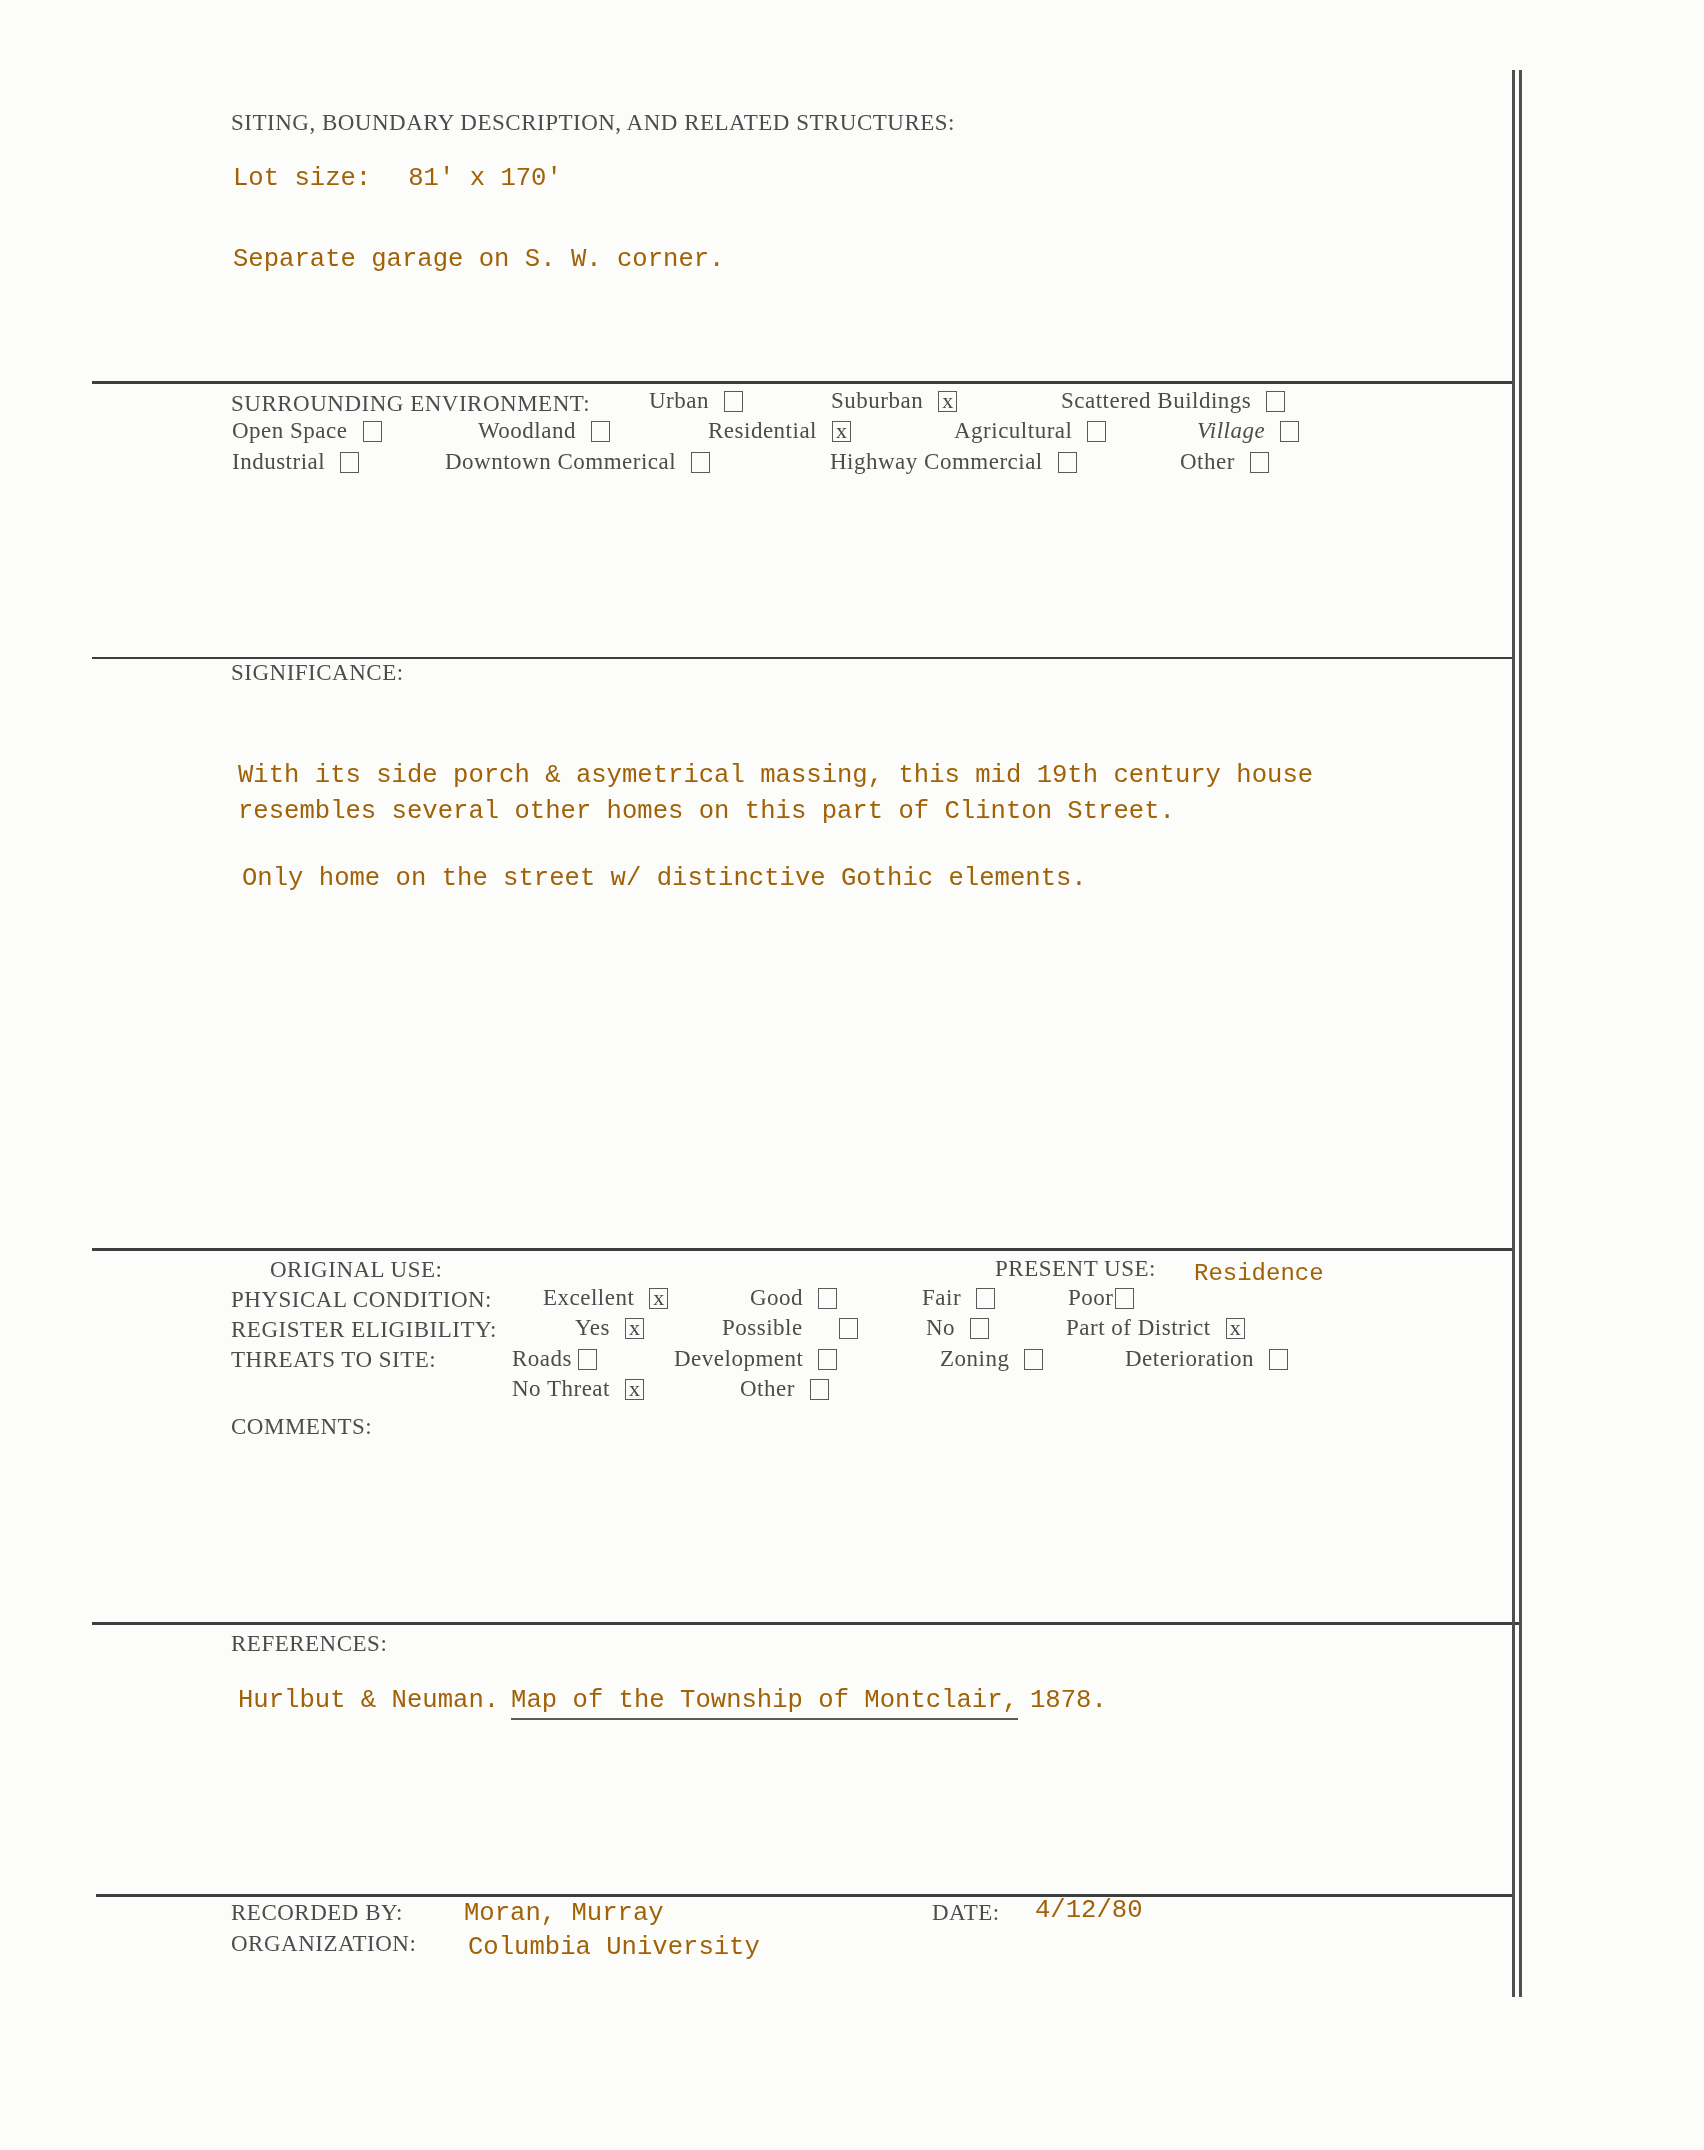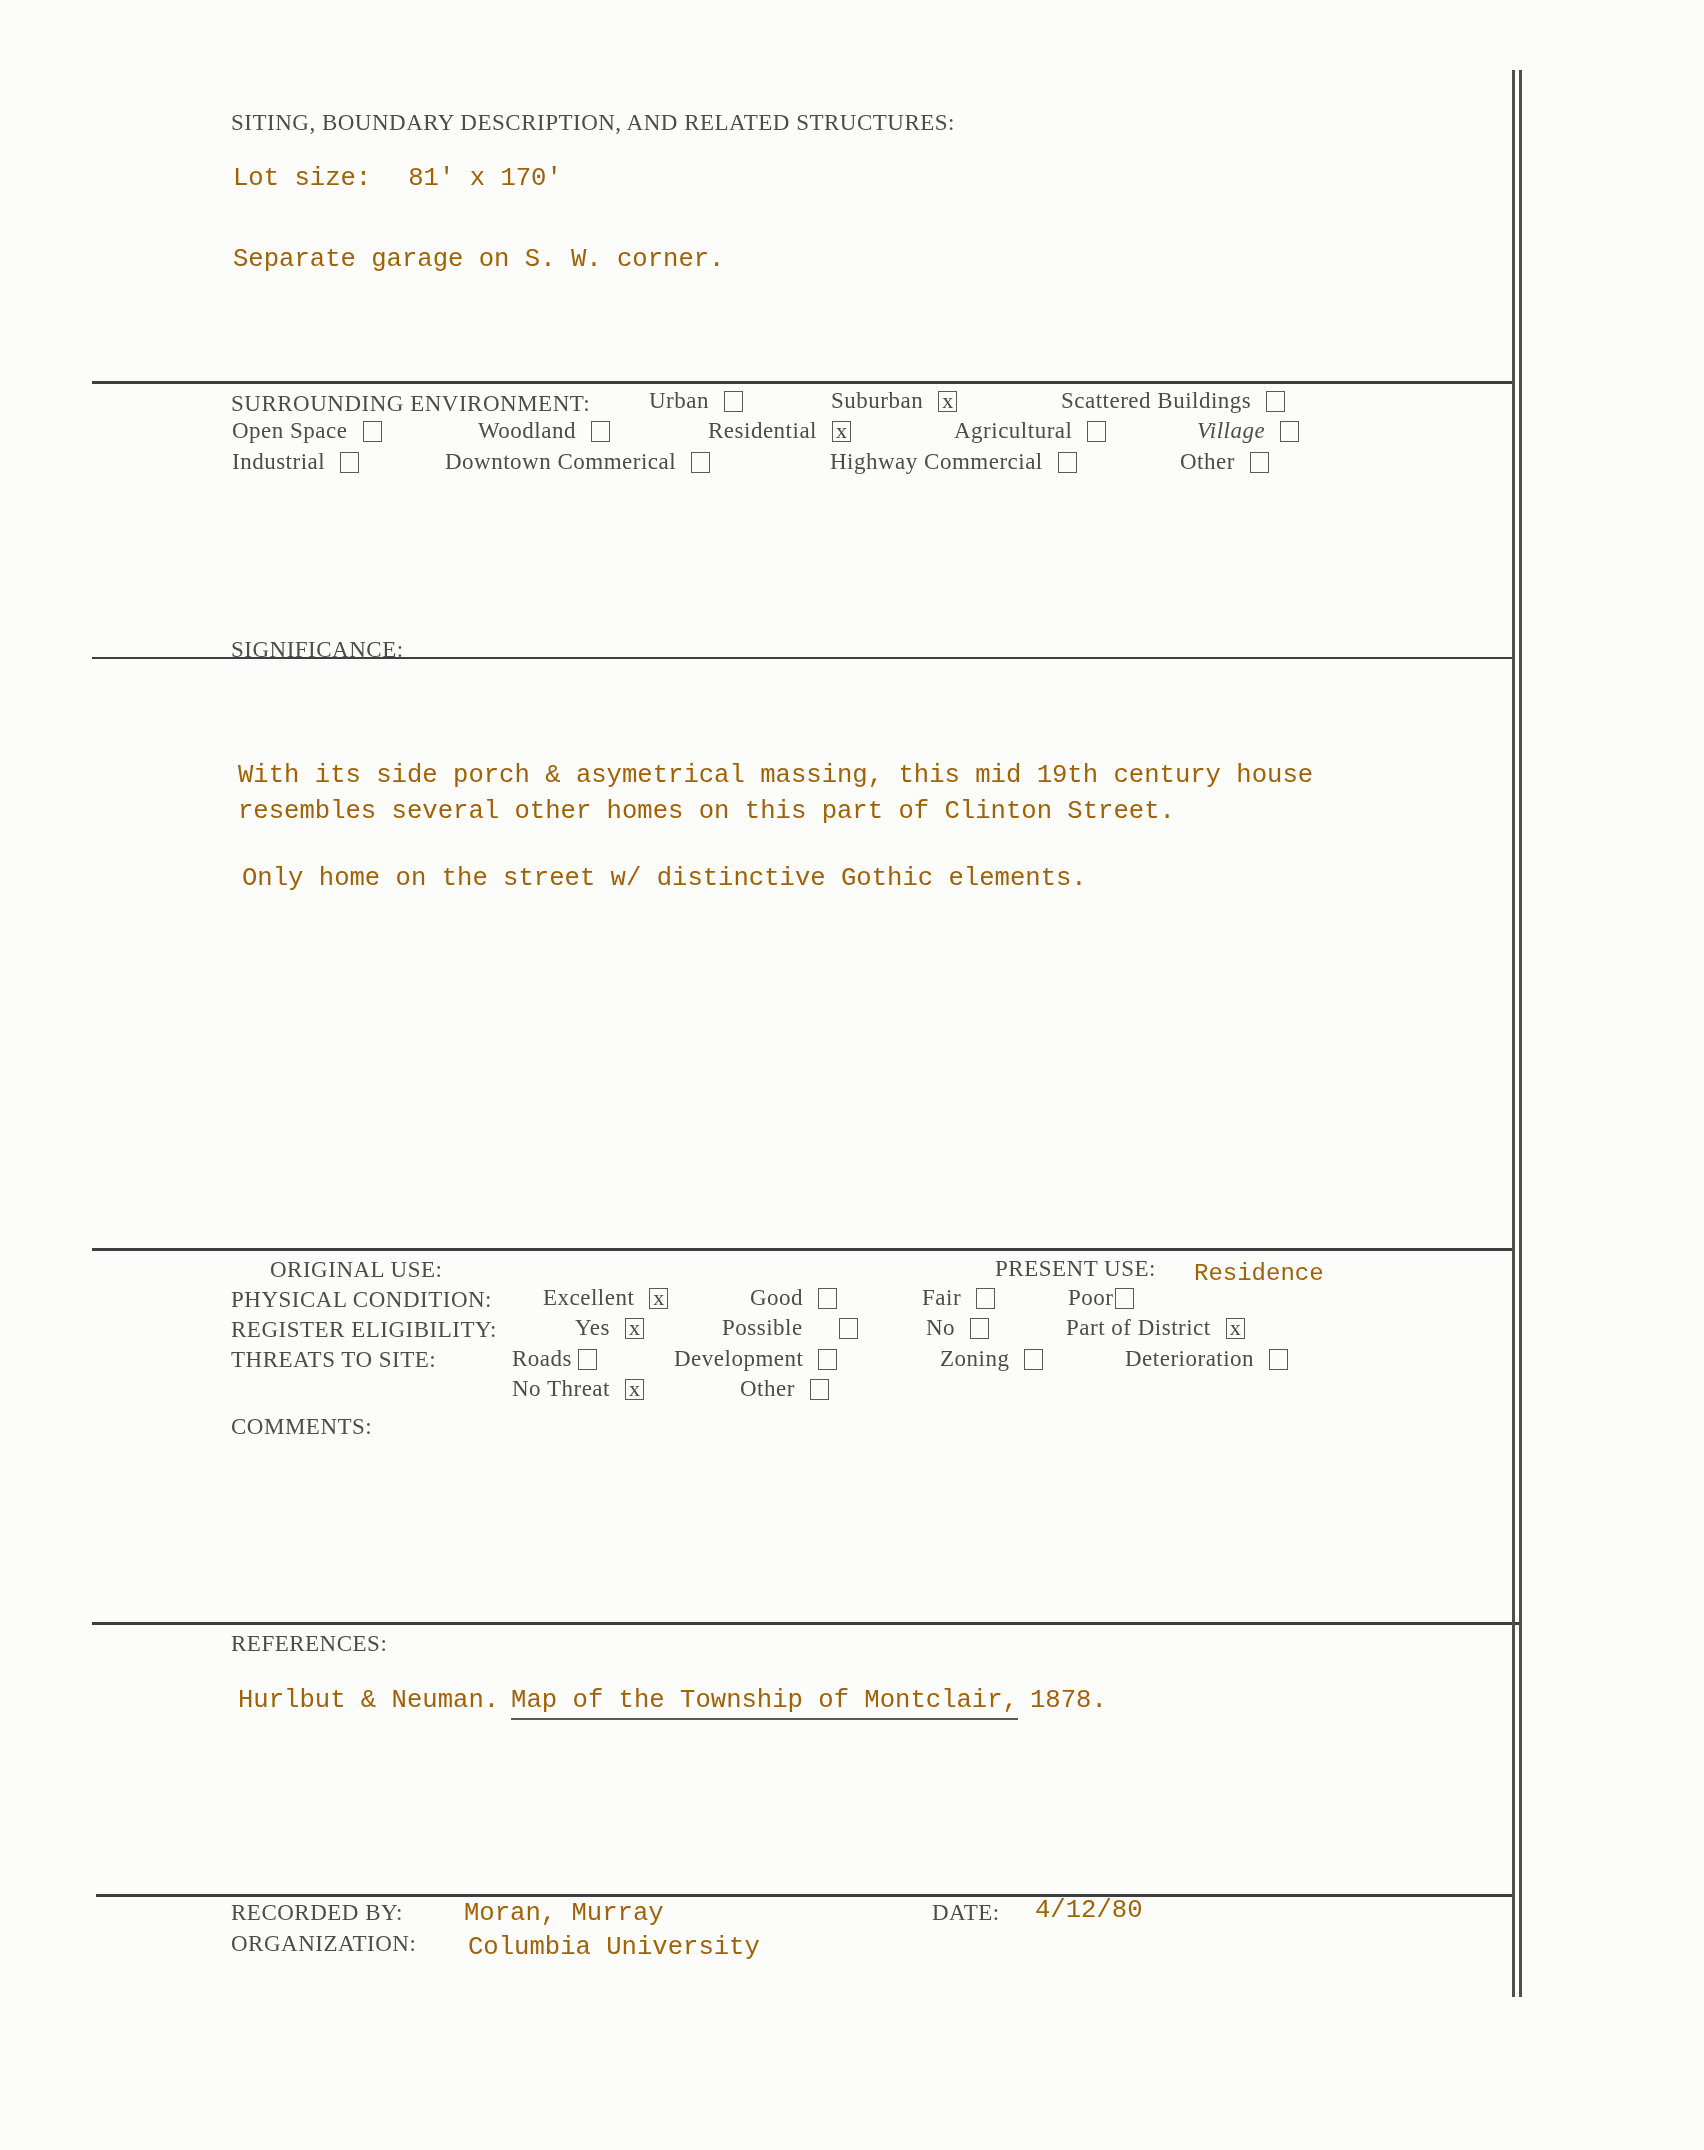--- a/index.html
+++ b/index.html
@@ -116,21 +116,21 @@
     <span class="serif-label">Highway Commercial</span>
     <span class="checkbox"></span>
   </span>
   <span class="opt" style="left:1180px;top:449px;">
     <span class="serif-label">Other</span>
     <span class="checkbox"></span>
   </span>
 
   <div class="hrule" style="left:92px;top:657px;width:1423px;height:2.4px;"></div>
 
-  <div class="serif-label abs" style="left:231px;top:637px;">SIGNIFICANCE:</div>
+  <div class="serif-label abs" style="left:231px;top:660px;">SIGNIFICANCE:</div>
   <div class="typed abs" style="left:238px;top:761px;">With its side porch &amp; asymetrical massing, this mid 19th century house</div>
   <div class="typed abs" style="left:238px;top:797px;">resembles several other homes on this part of Clinton Street.</div>
   <div class="typed abs" style="left:242px;top:864px;">Only home on the street w/ distinctive Gothic elements.</div>
 
   <div class="hrule" style="left:92px;top:1248px;width:1423px;height:2.8px;"></div>
 
   <div class="serif-label abs" style="left:231px;top:1257px;margin-left:39px;">ORIGINAL USE:</div>
   <div class="serif-label abs" style="left:995px;top:1256px;">PRESENT USE:</div>
   <div class="typed abs" style="left:1194px;top:1260px;font-size:24px;">Residence</div>
 

